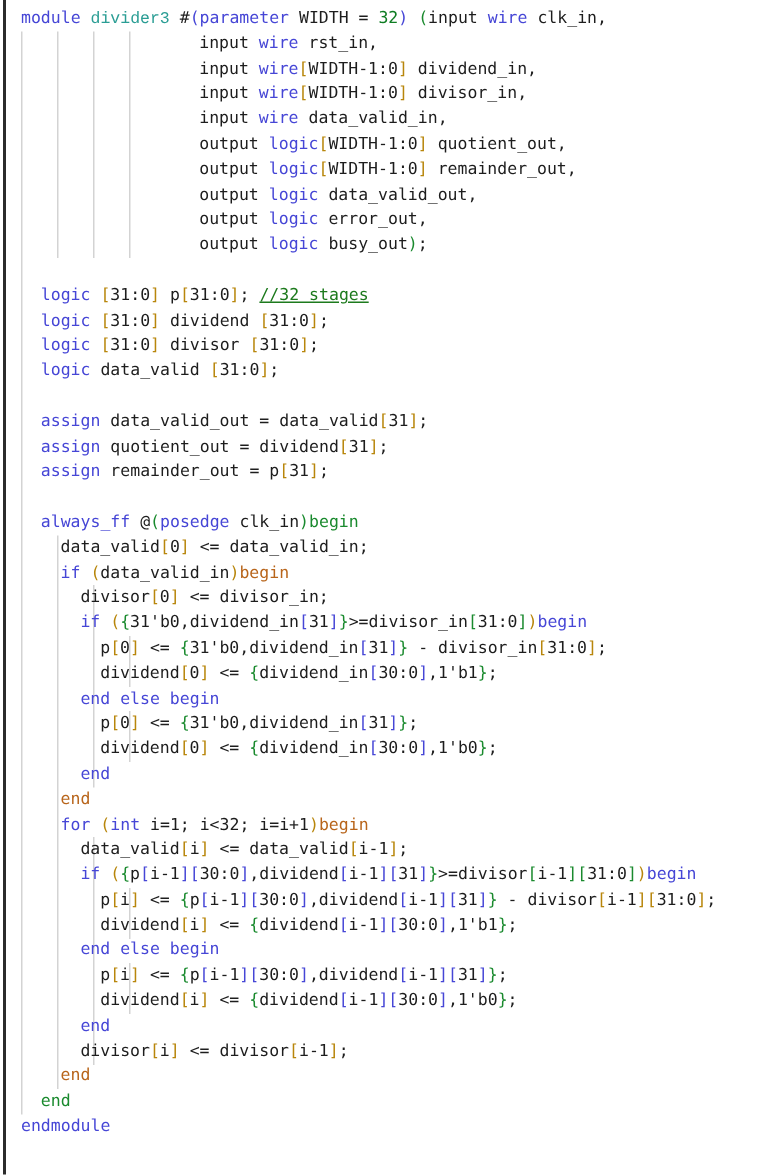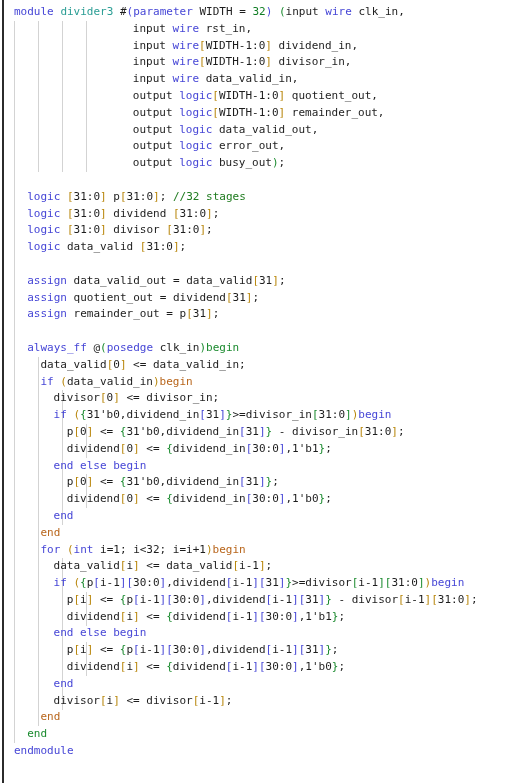--- a/index.html
+++ b/index.html
@@ -49,22 +49,22 @@
     letter-spacing: 0px;
   }
   .line {
     height: 16.8px;
     padding-left: 14px;
     white-space: pre;
   }
 
   
   .kw    { color: #4646d6; }            
-  .type  { color: #2a9d94; }            
-  .cmt   { color: #1d7a1d; }            
+  .type  { color: #2a9d94; font-family: Liberation Mono, monospace; }            
+  .cmt   { color: #1d7a1d; text-decoration: underline; }            
   .num   { color: #0f7d23; }            
   .plain { color: #1d1d1d; }            
   .b1    { color: #b8860b; }            
   .b2    { color: #1a8a2e; }            
   .b3    { color: #4646d6; }            
   .kb1   { color: #b8651b; }            
   .kb2   { color: #1a8a2e; }            
   .kb3   { color: #4646d6; }            
 </style>
 </head>

